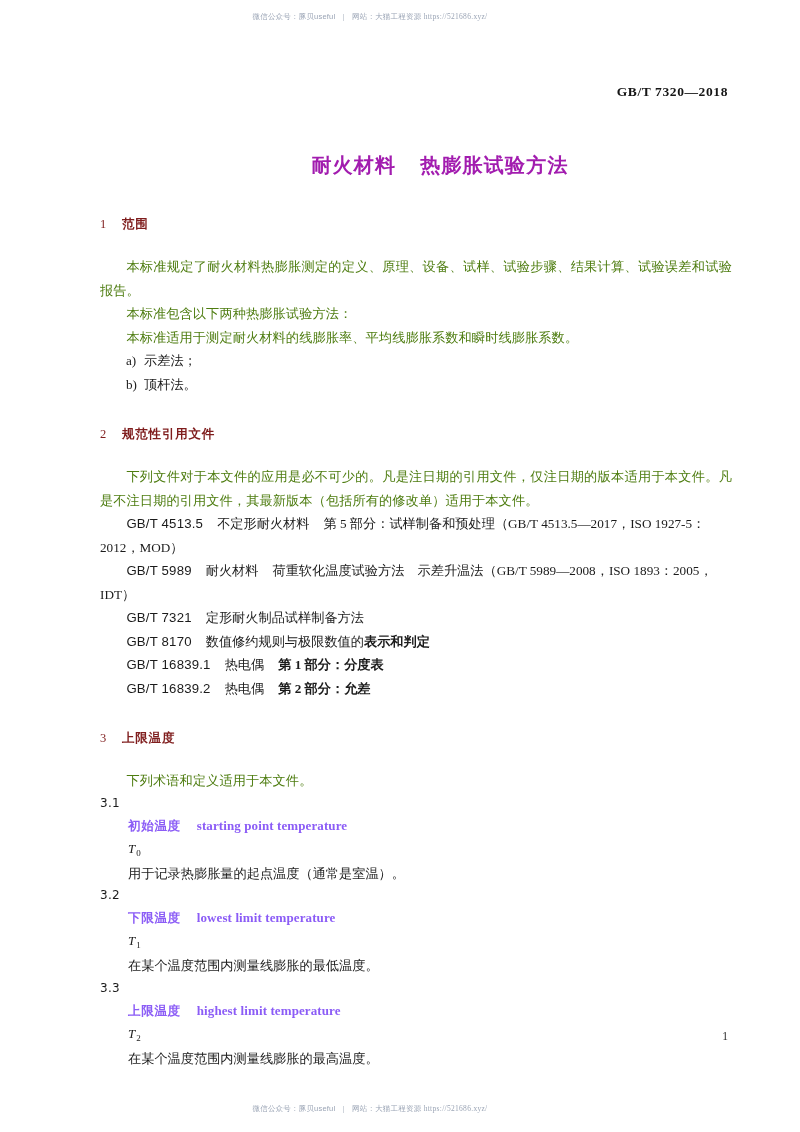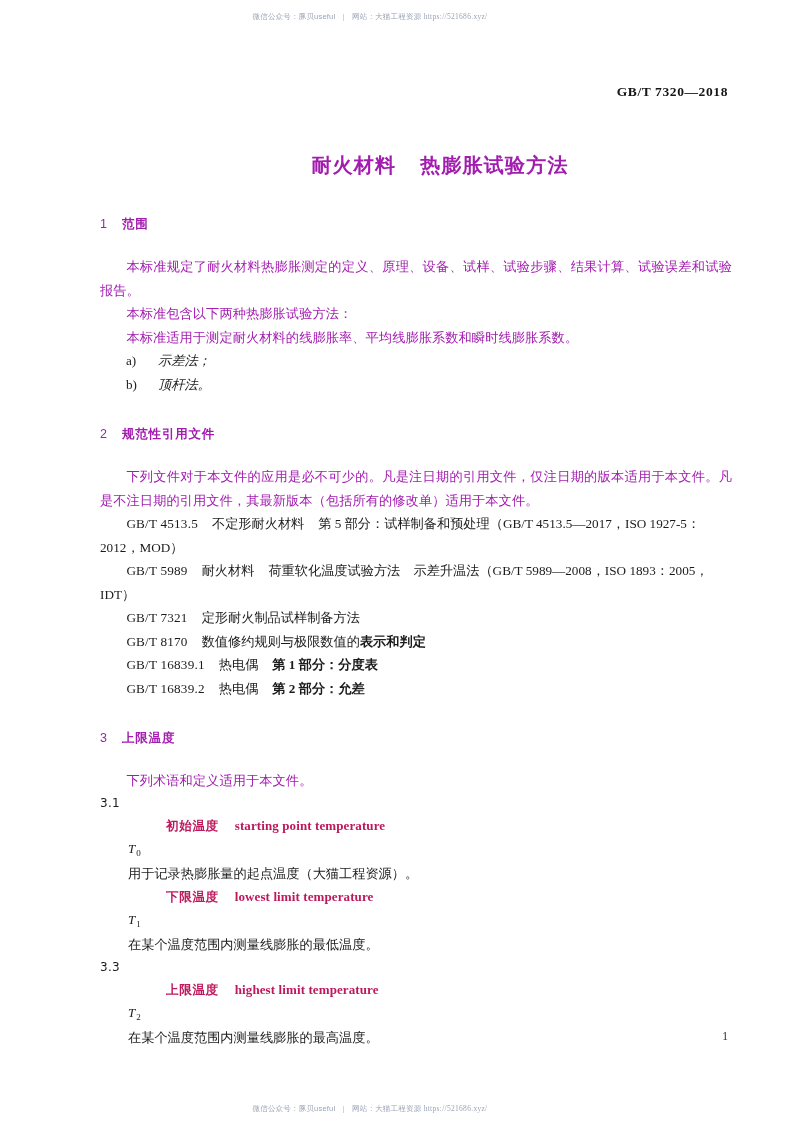--- a/index.html
+++ b/index.html
@@ -68,82 +68,81 @@
 
   .content {
     position: absolute;
     left: 84px;
     top: 216px;
     width: 632px;
   }
 
   h2.section {
     margin: 0;
-    font-family: Liberation Sans, sans-serif;
+    font-family: Liberation Serif, serif;
     font-weight: bold;
     font-size: 12.5px;
     letter-spacing: .8px;
-    color: #a21caf;
+    color: #7f1d1d;
   }
   h2.section .num { display: inline-block; min-width: 22px; font-weight: normal; }
 
   p.para {
     margin: 0;
     font-size: 13.2px;
     line-height: 23.5px;
     text-align: justify;
     text-justify: inter-ideograph;
     letter-spacing: .1px;
-    color: #a21caf;
+    color: #4d7c0f;
   }
   p.indent { text-indent: 2em; }
   .sp-22 { height: 22px; }
   .sp-30 { height: 30px; }
 
   
   ul.alpha-list { margin: 0; padding: 0; list-style: none; }
   ul.alpha-list li {
     font-size: 13.2px;
     line-height: 23.5px;
     padding-left: 26px;
     position: relative;
     color: #1b1b1b;
   }
   ul.alpha-list li .marker {
     position: absolute;
     left: 26px;
     font-family: "Liberation Serif", serif;
   }
-  ul.alpha-list li .txt { margin-left: 32px; display: inline-block; font-style: italic; }
+  ul.alpha-list li .txt { margin-left: 18px; display: inline-block; }
 
   
   .ref {
     font-size: 13.2px;
     line-height: 23.5px;
     text-indent: 2em;
     color: #1b1b1b;
   }
-  .ref .code { font-family: Liberation Serif, serif; letter-spacing: .2px; }
+  .ref .code { font-family: Liberation Sans, sans-serif; letter-spacing: .2px; }
   .ref .gap { display: inline-block; width: 14px; }
   .ref .em { font-weight: bold; }
 
   
   .term-num {
     font-family: "DejaVu Sans", sans-serif;
     font-size: 12px;
     line-height: 21px;
     color: #1b1b1b;
     letter-spacing: .3px;
   }
   .term-body { padding-left: 28px; }
   .term-head {
     font-size: 13.2px;
     line-height: 23px;
-    color: #be185d;
-    margin-left: 38px;
+    color: #8b5cf6;
   }
   .term-head .cn {
     font-family: "DejaVu Sans", sans-serif;
     font-weight: bold;
     letter-spacing: .6px;
     font-size: 12.6px;
   }
   .term-head .gap { display: inline-block; width: 16px; }
   .term-head .en {
     font-family: "Liberation Serif", serif;
@@ -255,23 +254,24 @@
     <p class="para indent">下列术语和定义适用于本文件。</p>
 
     <div class="term-num">3.1</div>
     <div class="term-body">
       <div class="term-head">
         <span class="cn">初始温度</span><span class="gap"></span><span class="en">starting point temperature</span>
       </div>
       <div class="term-symbol">
         <span>T</span><sub>0</sub>
       </div>
-      <div class="term-def">用于记录热膨胀量的起点温度（大猫工程资源）。</div>
-    </div>
-
+      <div class="term-def">用于记录热膨胀量的起点温度（通常是室温）。</div>
+    </div>
+
+    <div class="term-num">3.2</div>
     <div class="term-body">
       <div class="term-head">
         <span class="cn">下限温度</span><span class="gap"></span><span class="en">lowest limit temperature</span>
       </div>
       <div class="term-symbol">
         <span>T</span><sub>1</sub>
       </div>
       <div class="term-def">在某个温度范围内测量线膨胀的最低温度。</div>
     </div>
 

